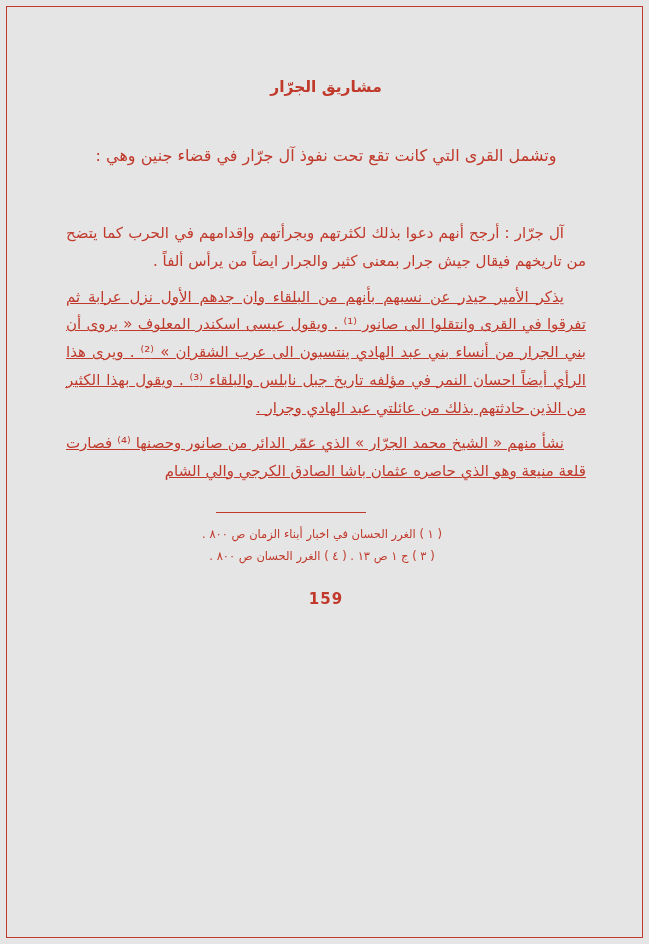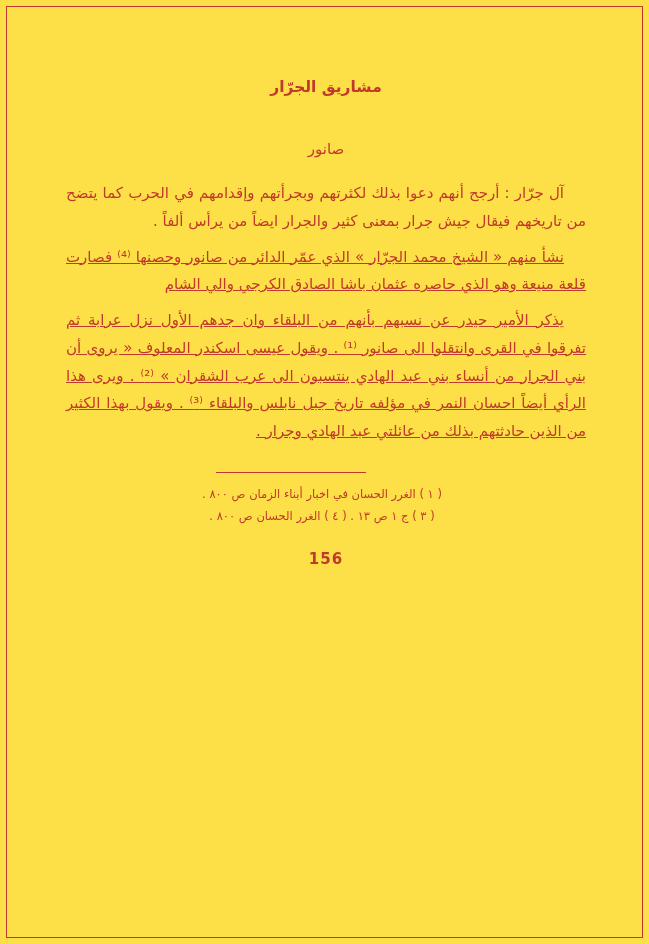--- a/index.html
+++ b/index.html
@@ -7,21 +7,21 @@
     padding: 0;
     background: #ffffff;
   }
   body {
     font-family: "DejaVu Sans", sans-serif;
   }
   .page {
     position: relative;
     width: 649px;
     height: 944px;
-    background: #fde047;
+    background: #e5e5e5;
     box-sizing: border-box;
     overflow: hidden;
   }
   .page-border {
     position: absolute;
     left: 6px;
     top: 6px;
     right: 6px;
     bottom: 6px;
     border: 1.5px solid #c0392b;
@@ -105,30 +105,30 @@
 </head>
 <body>
 
 <div class="page">
   <div class="page-border"></div>
 
   <div class="content">
 
     <h1 class="doc-title">مشاريق الجرّار</h1>
 
+    <p class="intro">وتشمل القرى التي كانت تقع تحت نفوذ آل جرّار في قضاء جنين وهي :</p>
 
-    <h2 class="section-heading">صانور</h2>
 
     <p class="para indent">آل جرّار : أرجح أنهم دعوا بذلك لكثرتهم وبجرأتهم وإقدامهم في الحرب كما يتضح من تاريخهم فيقال جيش جرار بمعنى كثير والجرار ايضاً من يرأس ألفاً .</p>
+    <p class="para indent">يذكر الأمير حيدر عن نسبهم بأنهم من البلقاء وان جدهم الأول نزل عرابة ثم تفرقوا في القرى وانتقلوا الى صانور ⁽¹⁾ . ويقول عيسى اسكندر المعلوف « يروى أن بني الجرار من أنساء بني عبد الهادي ينتسبون الى عرب الشقران » ⁽²⁾ . ويرى هذا الرأي أيضاً احسان النمر في مؤلفه تاريخ جبل نابلس والبلقاء ⁽³⁾ . ويقول بهذا الكثير من الذين حادثتهم بذلك من عائلتي عبد الهادي وجرار .</p>
     <p class="para indent">نشأ منهم « الشيخ محمد الجرّار » الذي عمّر الدائر من صانور وحصنها ⁽⁴⁾ فصارت قلعة منيعة وهو الذي حاصره عثمان باشا الصادق الكرجي والي الشام</p>
-    <p class="para indent">يذكر الأمير حيدر عن نسبهم بأنهم من البلقاء وان جدهم الأول نزل عرابة ثم تفرقوا في القرى وانتقلوا الى صانور ⁽¹⁾ . ويقول عيسى اسكندر المعلوف « يروى أن بني الجرار من أنساء بني عبد الهادي ينتسبون الى عرب الشقران » ⁽²⁾ . ويرى هذا الرأي أيضاً احسان النمر في مؤلفه تاريخ جبل نابلس والبلقاء ⁽³⁾ . ويقول بهذا الكثير من الذين حادثتهم بذلك من عائلتي عبد الهادي وجرار .</p>
 
     <div class="rule"></div>
 
     <div class="footnotes">
       <div class="footnote">( ١ ) الغرر الحسان في اخبار أبناء الزمان ص ٨٠٠ .</div>
       <div class="footnote">( ٣ ) ج ١ ص ١٣ .        ( ٤ ) الغرر الحسان ص ٨٠٠ .</div>
     </div>
 
-    <div class="page-number">156</div>
+    <div class="page-number">159</div>
 
   </div>
 </div>
 
 </body></html>

